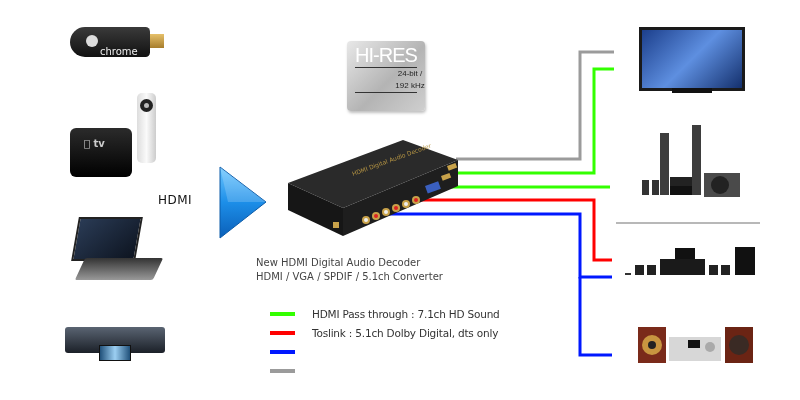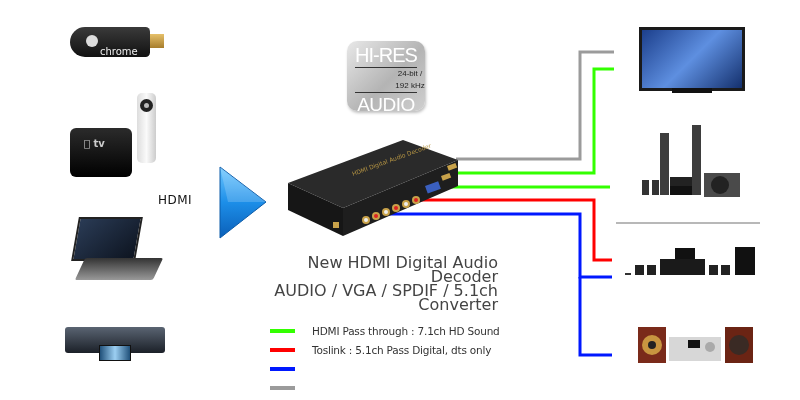--- a/index.html
+++ b/index.html
@@ -1,31 +1,31 @@
 <!DOCTYPE html>
 <html><head>
 <meta charset="utf-8">
 <style>
   html, body { margin:0; padding:0; background:#ffffff; }
   body { width:800px; height:400px; position:relative; overflow:hidden; font-family:"DejaVu Sans", sans-serif; }
   .abs { position:absolute; }
   svg.wires { position:absolute; left:0; top:0; width:800px; height:400px; }
 
   
-  .hires { left:347px; top:41px; width:78px; height:70px; border-radius:10px;
+  .hires { left:347px; top:41px; width:78px; height:70px; border-radius:4px;
     background:linear-gradient(135deg,#e8e8e8 0%,#b4b4b4 55%,#cfcfcf 100%);
     box-shadow:1px 2px 3px rgba(0,0,0,0.25); color:#fff; text-align:center; }
   .hires .t1 { font-size:20px; letter-spacing:-1px; line-height:24px; margin-top:2px; font-family:"Liberation Sans", sans-serif; }
   .hires .rule { height:1px; background:#333; margin:0 8px; }
   .hires .t2 { font-size:8px; color:#222; line-height:12px; font-family:"Liberation Sans", sans-serif;padding-left:48px; }
   .hires .t3 { font-size:19px; line-height:24px; font-family:"Liberation Sans", sans-serif; letter-spacing:-0.5px; }
 
-  .caption { left:248px; top:256px; width:250px; text-align:right; color:#444; font-size:16px; line-height:14px; font-family:"DejaVu Sans", sans-serif; }
+  .caption { left:256px; top:256px; width:250px; text-align:left; color:#444; font-size:10px; line-height:14px; font-family:"DejaVu Sans", sans-serif; }
 
-  .legend { left:270px; top:321px; }
+  .legend { left:270px; top:304px; }
   .legend .row { display:flex; align-items:center; height:19px; }
   .legend .sw { width:25px; height:4px; margin-right:17px; }
   .legend .lbl { font-size:10.5px; color:#333; font-family:"DejaVu Sans", sans-serif; letter-spacing:-0.2px; }
 
   .hdmi-label { left:158px; top:193px; font-family:"DejaVu Sans", sans-serif; font-weight:normal; font-size:12px; letter-spacing:0.5px; color:#111; }
 
   
   .chromecast { left:70px; top:27px; width:80px; height:30px; background:linear-gradient(#3a3a3a,#111); border-radius:20px 6px 6px 20px; }
   .chromecast .plug { position:absolute; right:-14px; top:7px; width:14px; height:14px; background:linear-gradient(#e6c06a,#a77d2c); }
   .chromecast .logo { position:absolute; left:16px; top:8px; width:12px; height:12px; border-radius:50%; background:#ddd; }
@@ -129,36 +129,35 @@
   <rect x="158" y="38" width="9" height="5" fill="#c8a24a" transform="rotate(-20 158 38)"></rect>
   <rect x="164" y="28" width="9" height="5" fill="#c8a24a" transform="rotate(-20 164 28)"></rect>
   <rect x="50" y="84" width="6" height="6" fill="#c8a24a"></rect>
 </svg>
 
 <div class="abs hires">
   <div class="t1">HI-RES</div>
   <div class="rule"></div>
   <div class="t2">24-bit / 192 kHz</div>
   <div class="rule"></div>
-  <div class="t3">AUDIO</div>
 </div>
 
 <div class="abs caption">
   <div>New HDMI Digital Audio Decoder</div>
-  <div>AUDIO / VGA / SPDIF / 5.1ch Converter</div>
+  <div>HDMI / VGA / SPDIF / 5.1ch Converter</div>
 </div>
 
 <div class="abs legend">
   <div class="row">
     <div class="sw" style="background:#33ff00"></div>
     <span class="lbl">HDMI Pass through : 7.1ch HD Sound</span>
   </div>
   <div class="row">
     <div class="sw" style="background:#ff0000"></div>
-    <span class="lbl">Toslink : 5.1ch Pass Digital, dts only</span>
+    <span class="lbl">Toslink : 5.1ch Dolby Digital, dts only</span>
   </div>
   <div class="row">
     <div class="sw" style="background:#0018ff"></div>
   </div>
   <div class="row">
     <div class="sw" style="background:#9b9b9b"></div>
   </div>
 </div>
 
 <div class="abs tv"></div>

